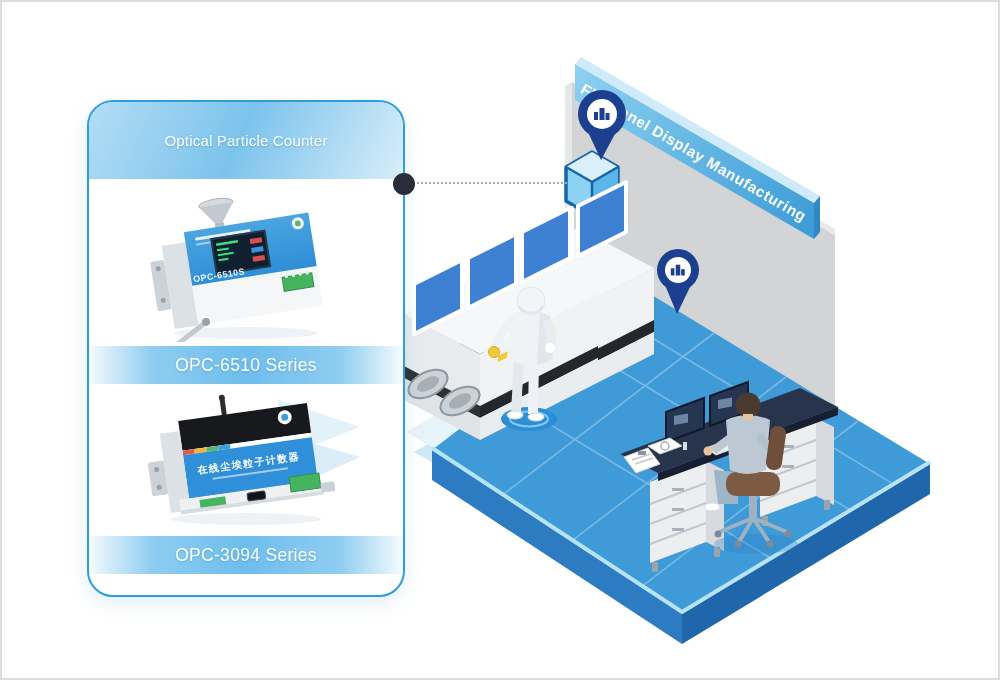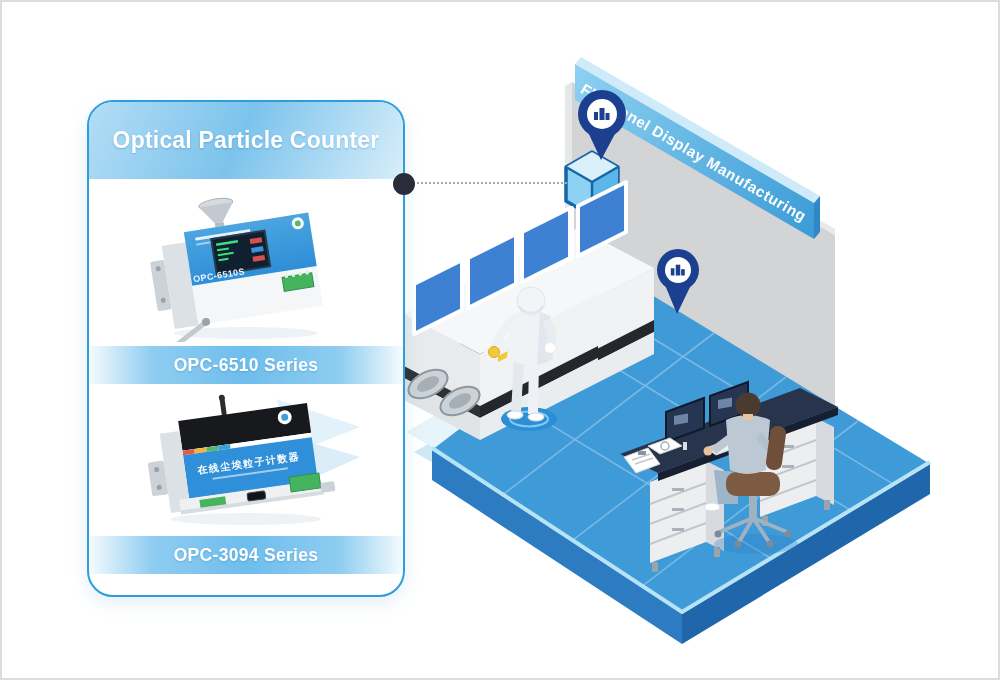--- a/index.html
+++ b/index.html
@@ -5,28 +5,28 @@
   html,body{margin:0;padding:0;background:#f4f4f4;font-family:"Liberation Sans",sans-serif;}
   .canvas{position:relative;width:1000px;height:680px;background:#ffffff;border:2px solid #dcdcdc;box-sizing:border-box;overflow:hidden;margin:0 auto;}
   .scene{position:absolute;left:0;top:0;width:1000px;height:680px;}
   
   .card{position:absolute;left:85px;top:98px;width:318px;height:497px;background:#fff;
         border:2px solid var(--card_accent,#2d9ed8);border-radius:26px;box-sizing:border-box;
         box-shadow:0 6px 18px rgba(70,150,210,.15);display:flex;flex-direction:column;overflow:hidden;z-index:2;}
   .card-header{height:77px;flex:0 0 auto;display:flex;align-items:center;justify-content:center;
         background:linear-gradient(115deg,#b3ddf5 0%,#7cc3ec 48%,#d8eefa 100%);
         border-radius:24px 24px 0 0;}
-  .card-header h1{margin:0;font-size:23px;font-weight:bold;color:#fff;letter-spacing:.2px;
+  .card-header h1{margin:0;font-size:15px;font-weight:normal;color:#fff;letter-spacing:.2px;
         text-shadow:0 1px 2px rgba(30,110,170,.35);}
   .product-figure{flex:0 0 auto;display:flex;align-items:center;justify-content:center;}
   .fig-1{height:163px;padding-top:4px;}
   .fig-2{height:152px;}
   .series-band{height:38px;flex:0 0 auto;display:flex;align-items:center;justify-content:center;
         background:linear-gradient(90deg,rgba(190,227,247,.15) 0%,#8fcdf1 20%,var(--band_blue,#6ebded) 50%,#8fcdf1 80%,rgba(190,227,247,.15) 100%);}
-  .series-band span{font-size:17.5px;font-weight:bold;color:#fff;letter-spacing:.3px;
+  .series-band span{font-size:17.5px;font-weight:normal;color:#fff;letter-spacing:.3px;
         text-shadow:0 1px 2px rgba(30,110,170,.3);}
   
   .connector-dot{position:absolute;left:391px;top:171px;width:22px;height:22px;border-radius:50%;
         background:#2a2c3a;z-index:3;}
   .connector-line{position:absolute;left:415px;top:180px;width:150px;height:0;
         border-top:2px dotted #a9adb2;z-index:1;}
 </style>
 </head>
 <body>
 

